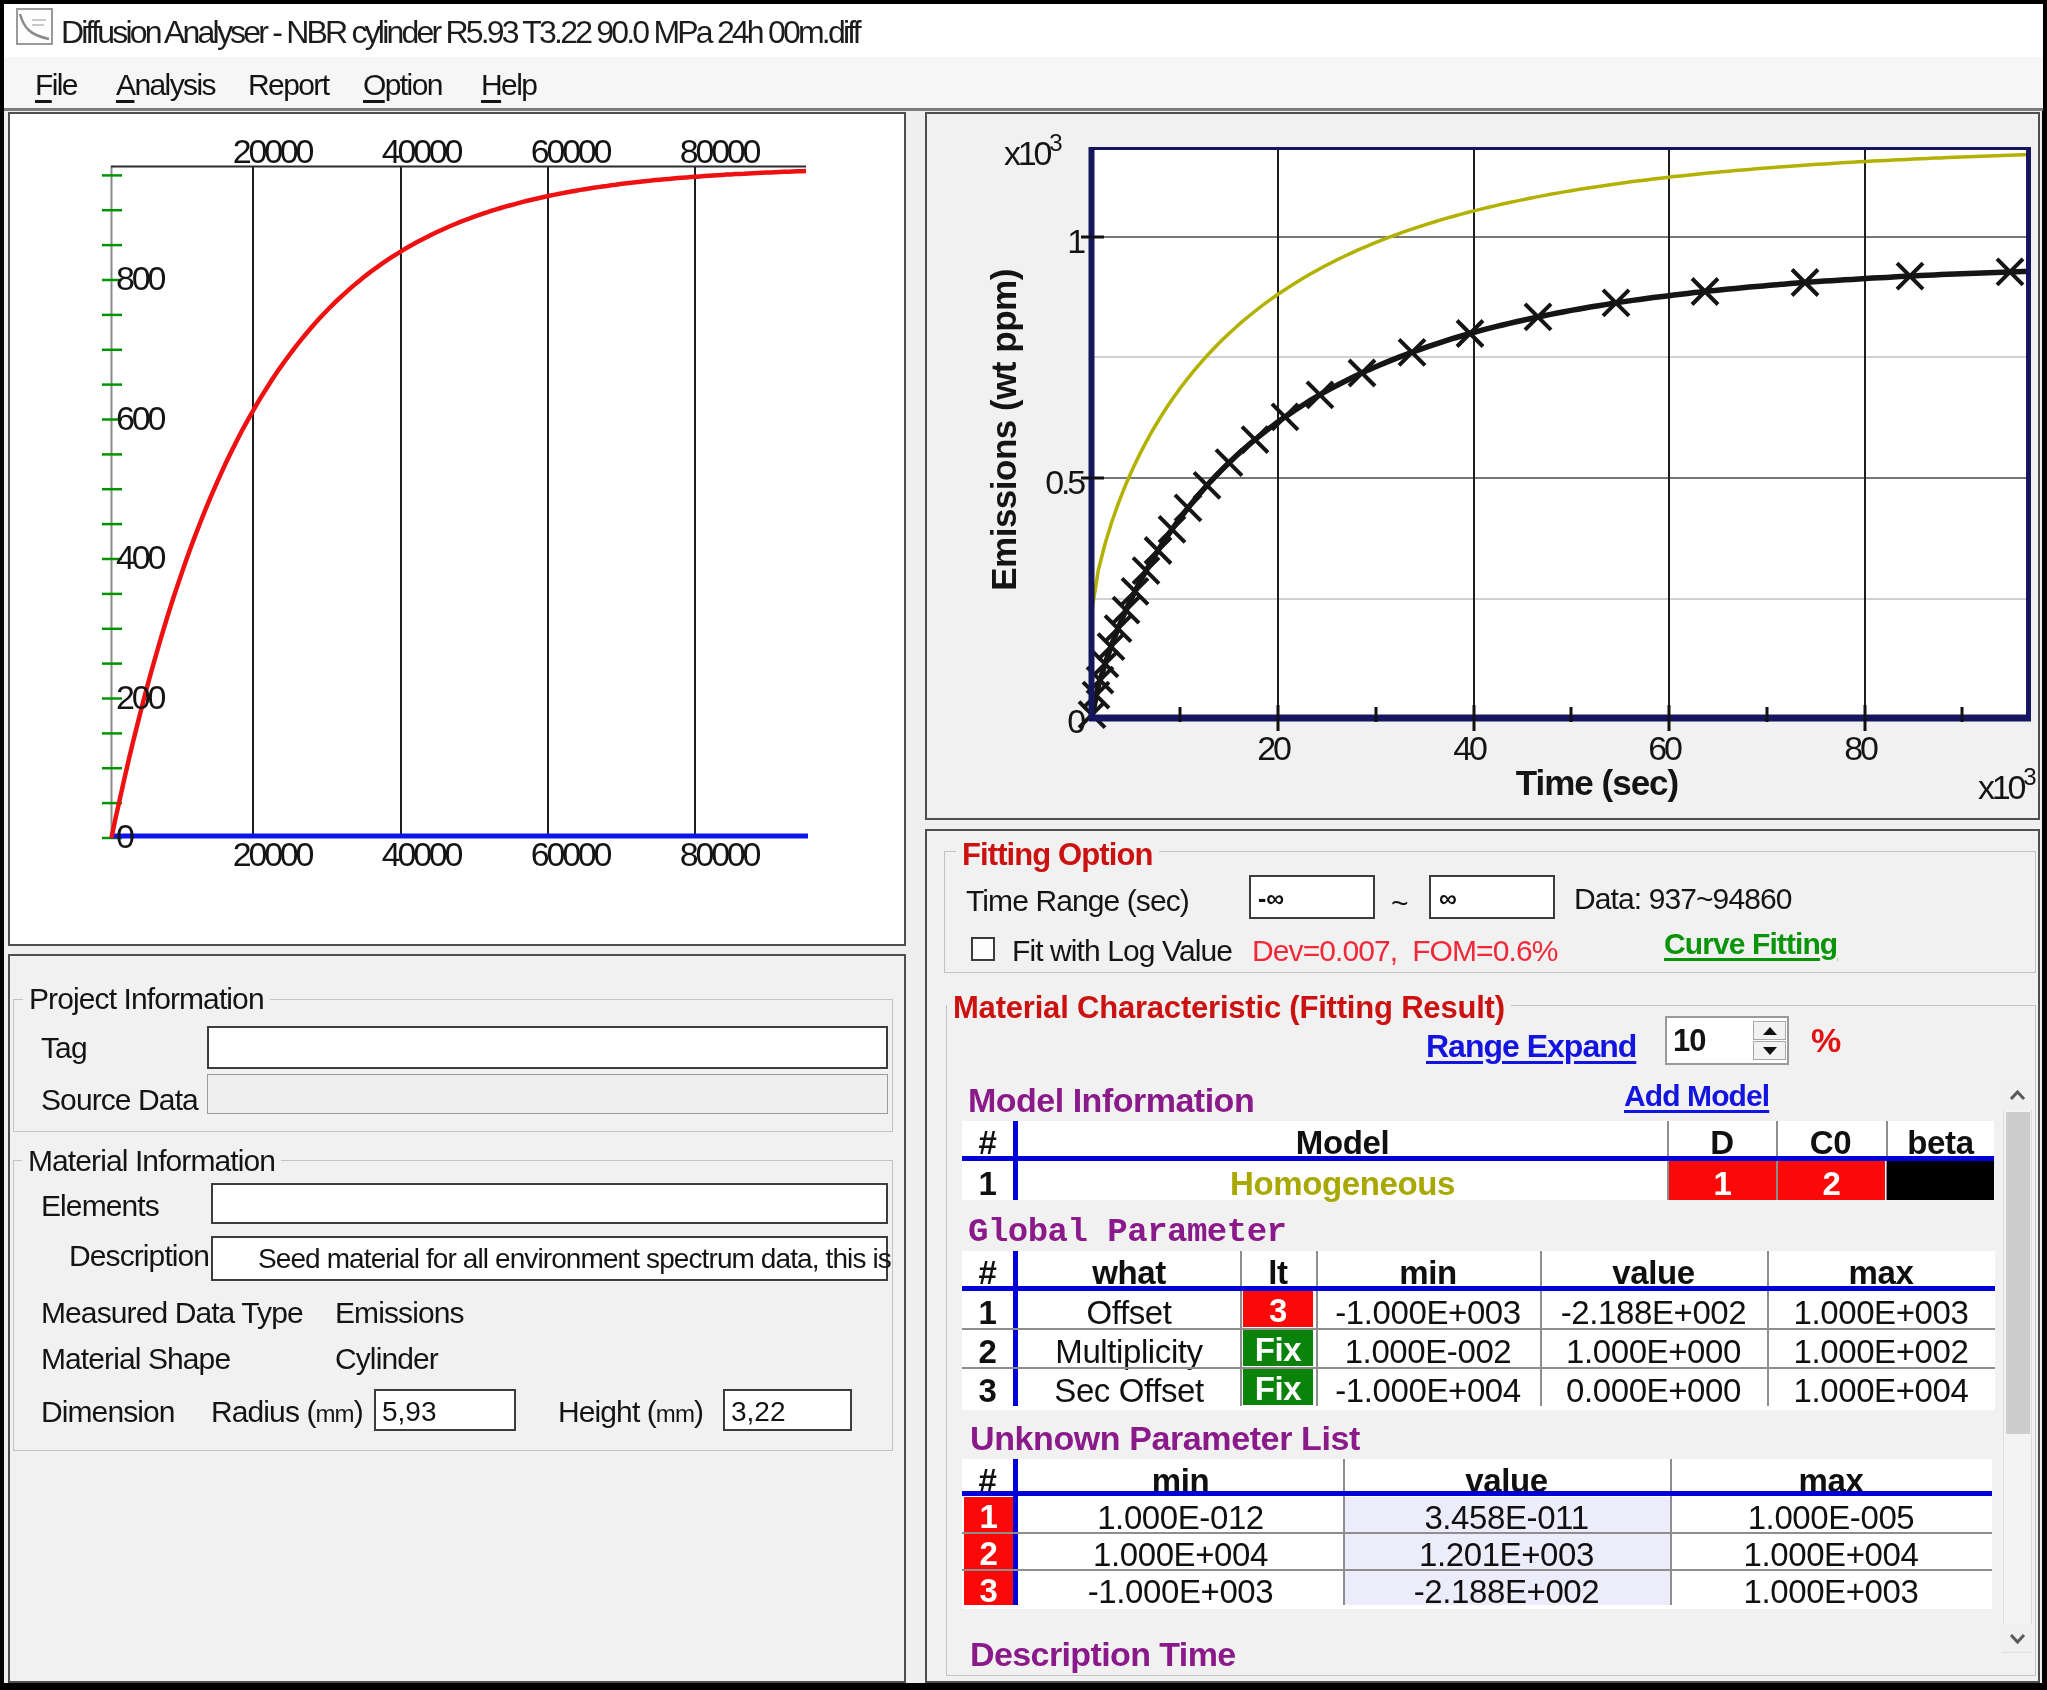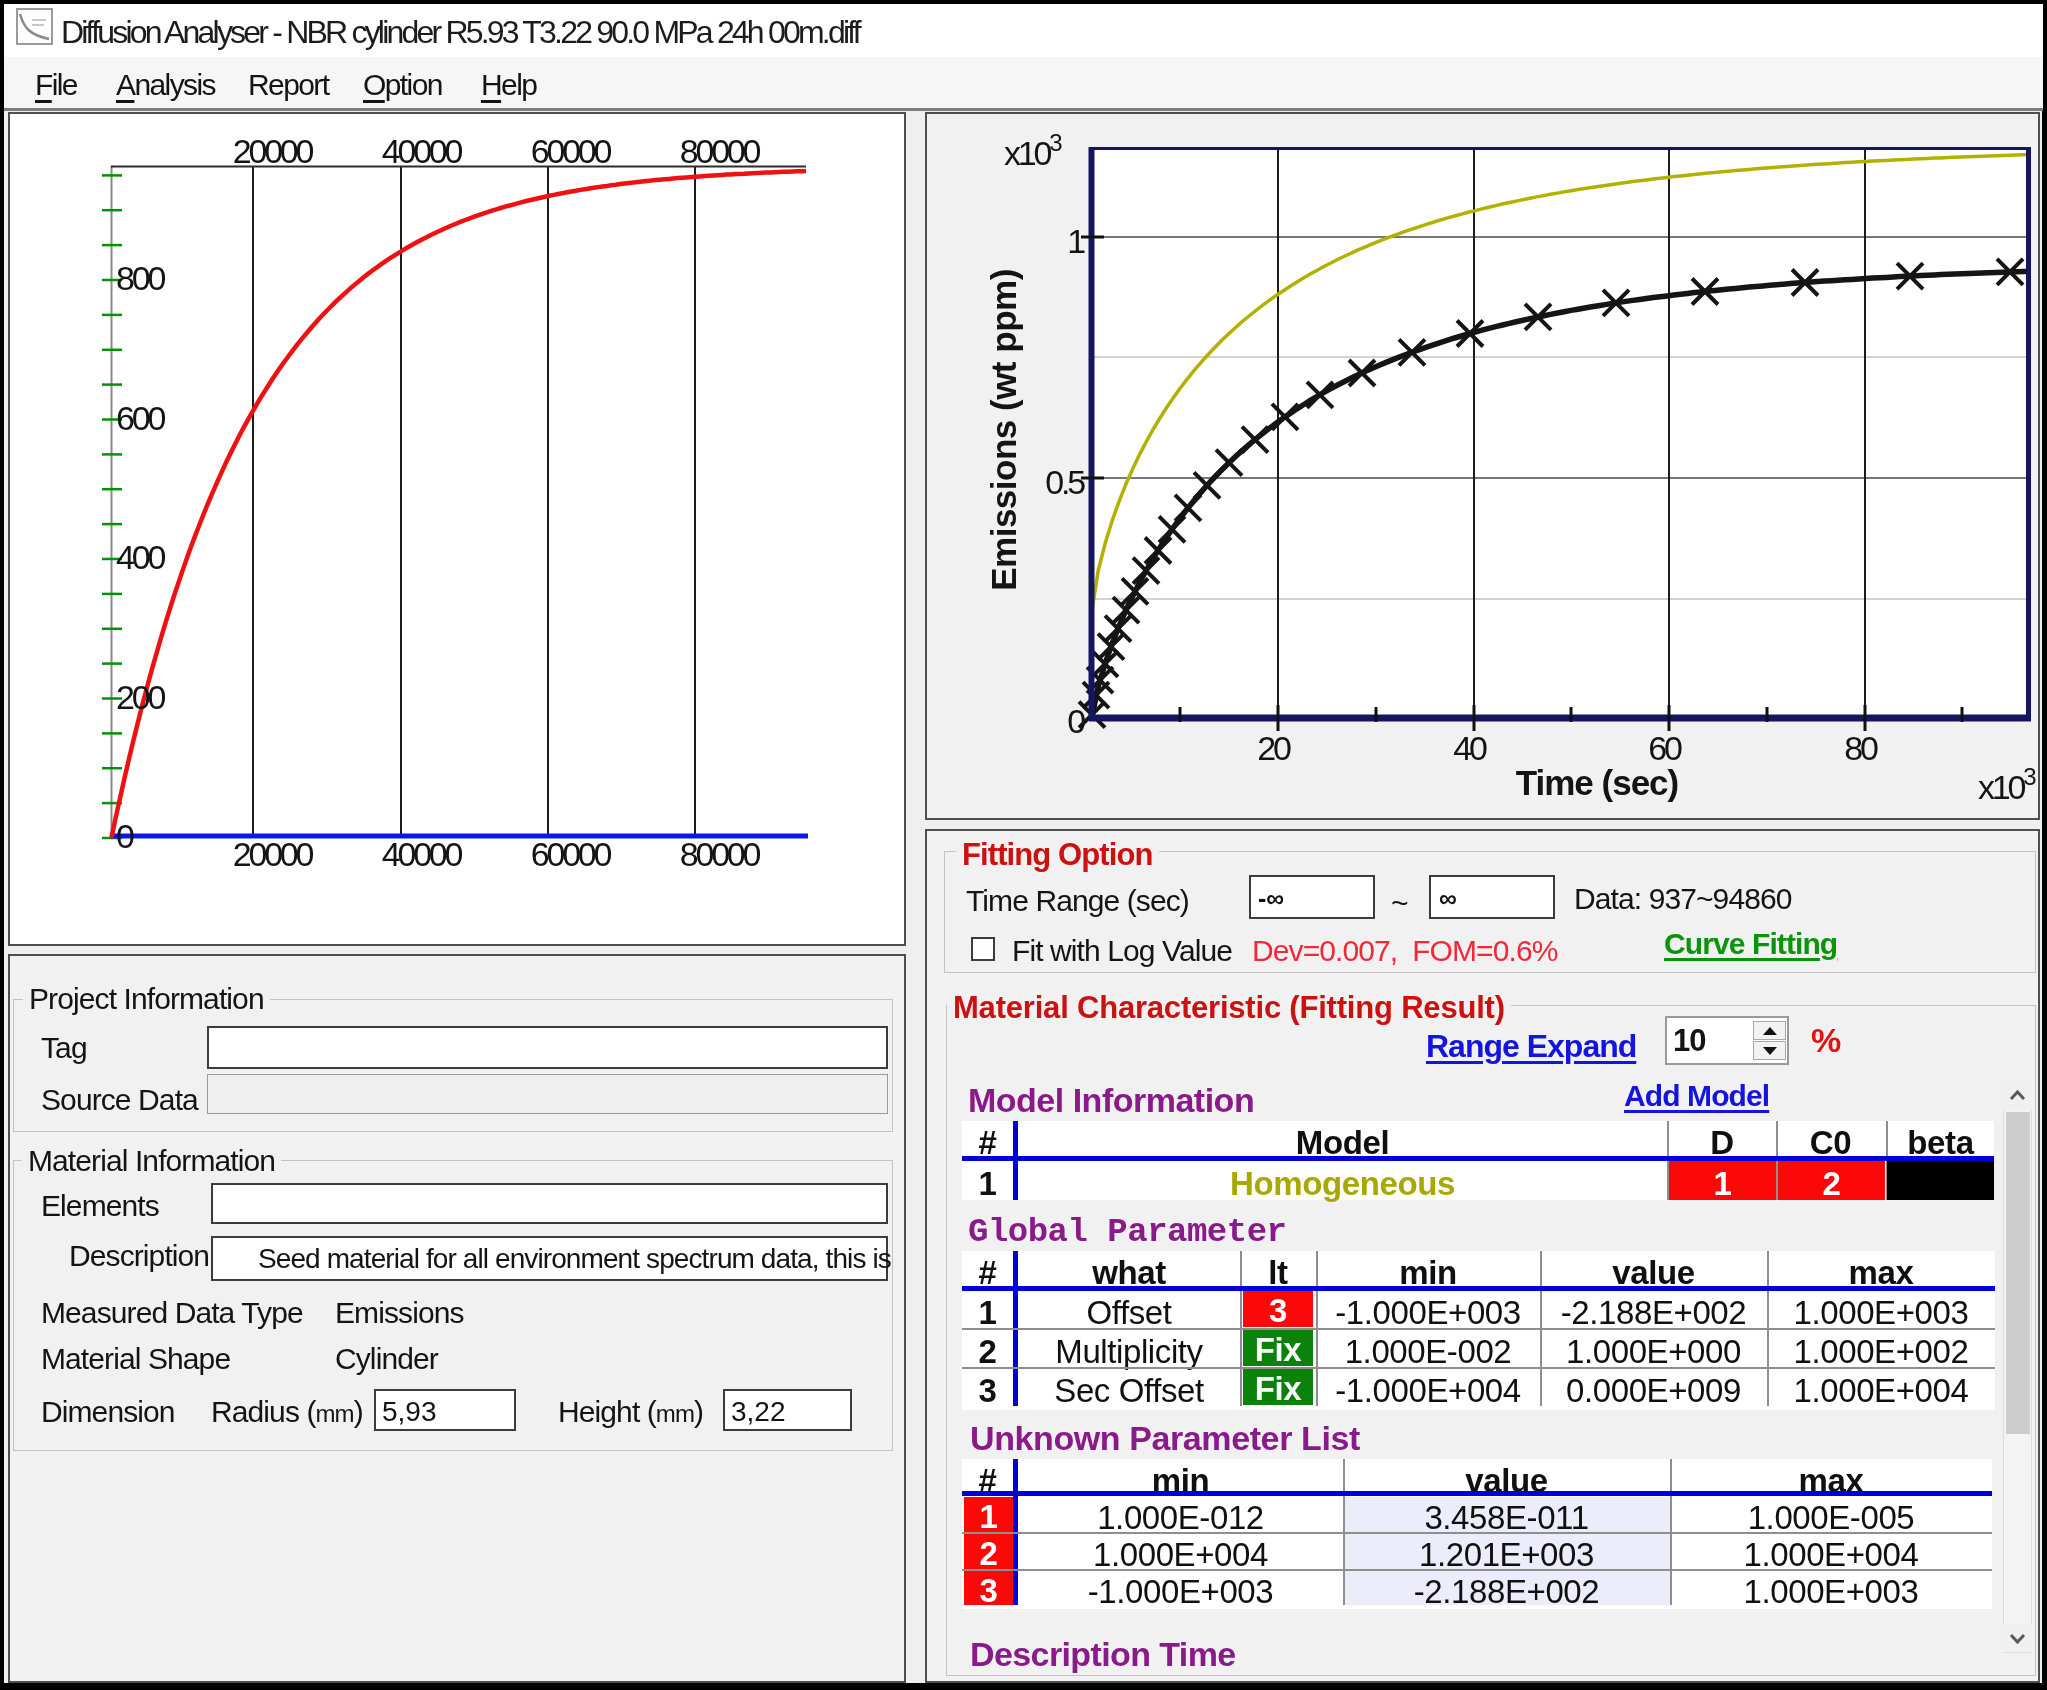--- a/index.html
+++ b/index.html
@@ -279,21 +279,21 @@
 <div class="cell" style="left:962px;top:1333px;width:51px;height:32px;padding-top:2px;"><b>2</b></div>
 <div class="cell" style="left:1018px;top:1333px;width:222px;height:32px;padding-top:2px;">Multiplicity</div>
 <div class="cell grnc" style="left:1243px;top:1330px;width:70px;height:36px;padding-top:3px;">Fix</div>
 <div class="cell" style="left:1316px;top:1333px;width:224px;height:32px;padding-top:2px;">1.000E-002</div>
 <div class="cell" style="left:1540px;top:1333px;width:227px;height:32px;padding-top:2px;">1.000E+000</div>
 <div class="cell" style="left:1767px;top:1333px;width:228px;height:32px;padding-top:2px;">1.000E+002</div>
 <div class="cell" style="left:962px;top:1372px;width:51px;height:32px;padding-top:2px;"><b>3</b></div>
 <div class="cell" style="left:1018px;top:1372px;width:222px;height:32px;padding-top:2px;">Sec Offset</div>
 <div class="cell grnc" style="left:1243px;top:1369px;width:70px;height:36px;padding-top:3px;">Fix</div>
 <div class="cell" style="left:1316px;top:1372px;width:224px;height:32px;padding-top:2px;">-1.000E+004</div>
-<div class="cell" style="left:1540px;top:1372px;width:227px;height:32px;padding-top:2px;">0.000E+009</div>
+<div class="cell" style="left:1540px;top:1372px;width:227px;height:32px;padding-top:2px;">0.000E+000</div>
 <div class="cell" style="left:1767px;top:1372px;width:228px;height:32px;padding-top:2px;">1.000E+004</div>
 <div class="hline" style="left:962px;top:1328px;width:1033px;"></div>
 <div class="hline" style="left:962px;top:1367px;width:1033px;"></div>
 
 <div class="lab b" style="left:970px;top:1421px;color:#8a1a8a;font-size:34px;letter-spacing:-0.4px;">Unknown Parameter List</div>
 <div class="abs" style="left:962px;top:1459px;width:1030px;height:150px;background:#ffffff;"></div>
 <div class="abs" style="left:1343px;top:1497px;width:327px;height:108px;background:#ececfa;"></div>
 <div class="cell" style="left:962px;top:1462px;width:51px;height:32px;padding-top:2px;"><b>#</b></div>
 <div class="cell" style="left:1018px;top:1462px;width:325px;height:32px;padding-top:2px;"><b>min</b></div>
 <div class="cell" style="left:1343px;top:1462px;width:327px;height:32px;padding-top:2px;"><b>value</b></div>

